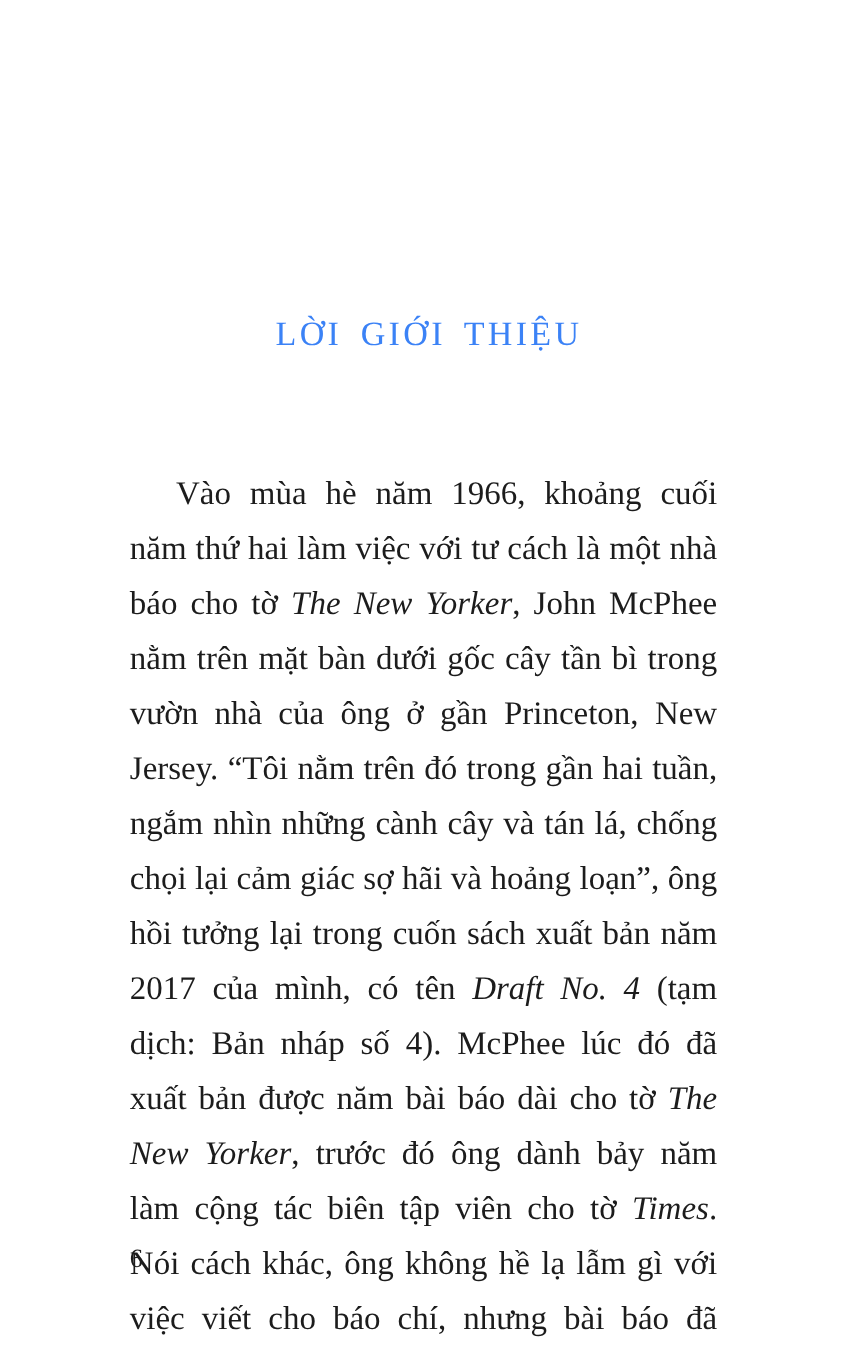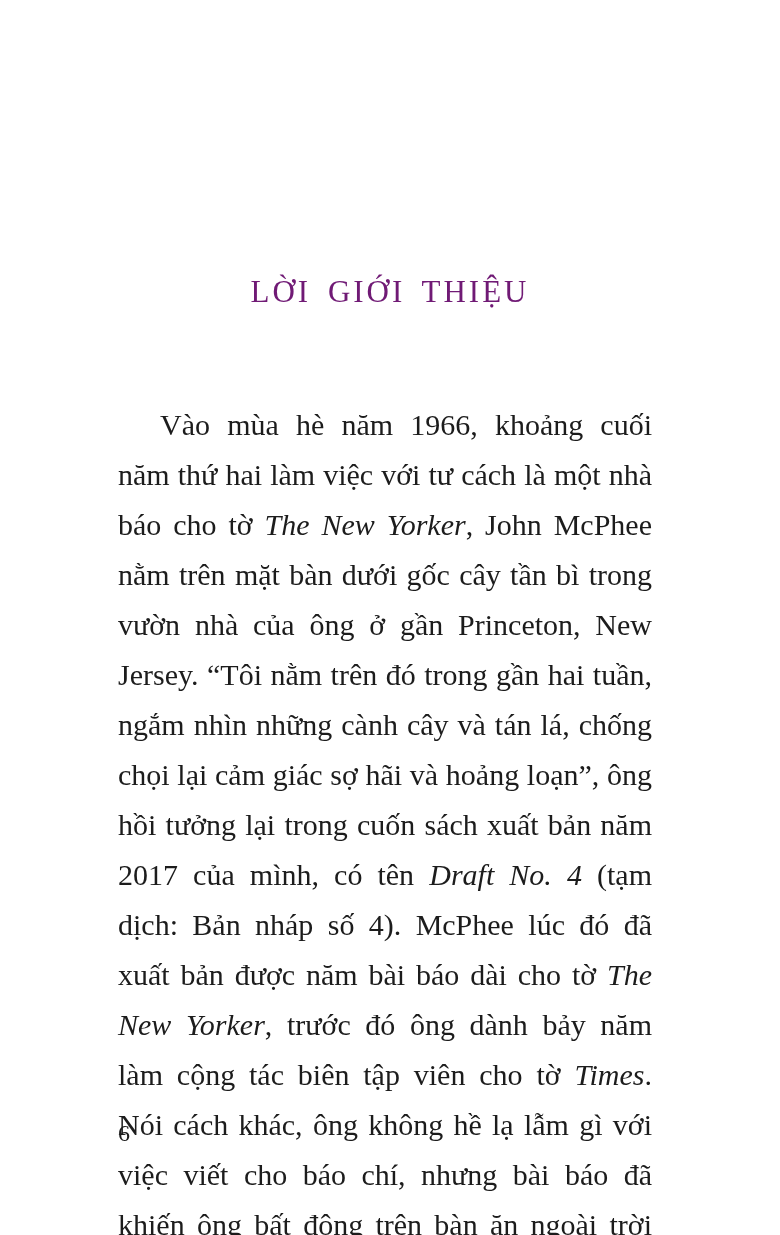--- a/index.html
+++ b/index.html
@@ -14,28 +14,28 @@
     color: #1c1c1c;
     overflow: hidden;
   }
   .page {
     position: relative;
     width: 780px;
     height: 1235px;
     background: #ffffff;
   }
   .title {
-    margin: 4px;
+    margin: 16px;
     padding-top: 270px;
     text-align: center;
     font-size: 31px;
     font-weight: 400;
     letter-spacing: 3px;
     word-spacing: 6px;
-    color: #701a75;
+    color: #3b82f6;
   }
   .body-text {
     margin: 0 128px 0 118px;
     padding-top: 86px;
   }
   .body-text p {
     margin: 0 0 10px 0;
     font-size: 30px;
     line-height: 50px;
     text-align: justify;

